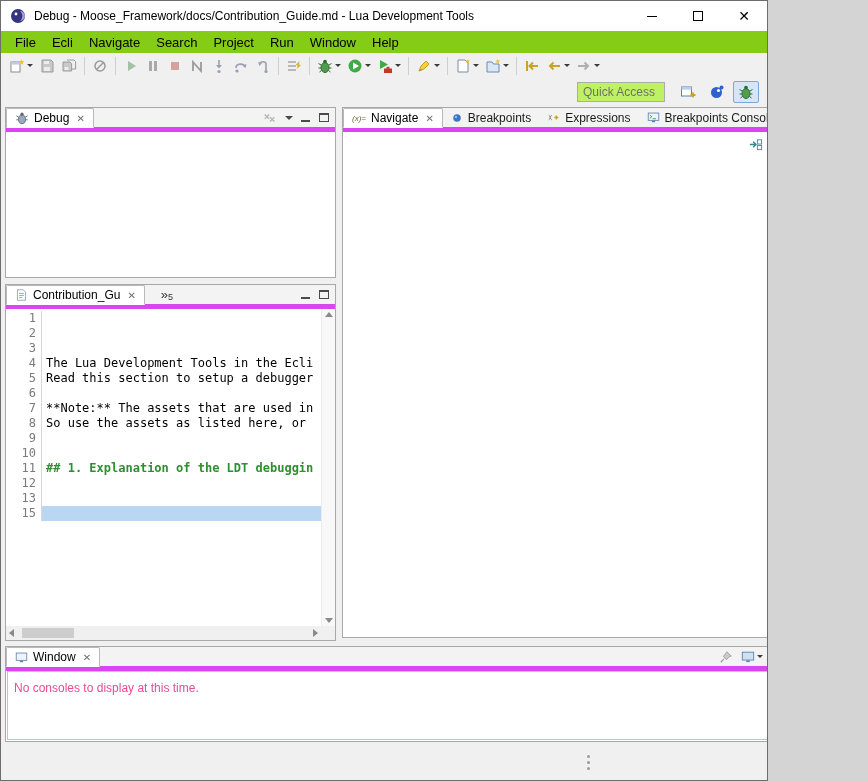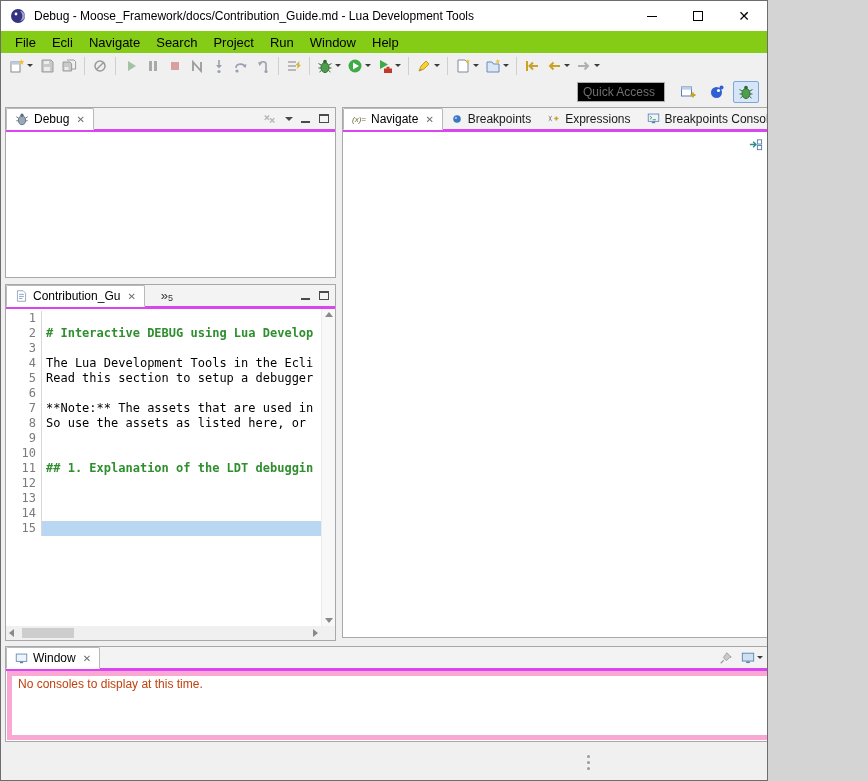--- a/index.html
+++ b/index.html
@@ -24,32 +24,32 @@
 
   
   .toolbar1 { height:25px; background:#f0f0f0; display:flex; align-items:center; padding:0 5px; }
   .toolbar2 { height:27px; background:#f0f0f0; display:flex; align-items:center;
               justify-content:flex-end; padding:0 8px; }
   .tb-btn { display:flex; align-items:center; height:22px; padding:0 2px; border:1px solid transparent; border-radius:2px; }
   .tb-sep { width:1px; height:18px; background:#cfcfcf; margin:0 4px; }
   .dd { width:0; height:0; border-left:3px solid transparent; border-right:3px solid transparent;
         border-top:3px solid #3b3b3b; margin-left:2px; }
   .svgi { width:16px; height:16px; display:block; }
-  .quick-access { width:88px; height:20px; border:1px solid #acacac; background:#000000;
+  .quick-access { width:88px; height:20px; border:1px solid #acacac; background:#bef264;
                   color:#6f6f6f; font-size:12px; display:flex; align-items:center; padding:0 5px;margin-left:32px; }
   .persp-bar { display:flex; align-items:center; gap:3px; margin-left:10px; }
   .persp-btn { width:26px; height:22px; display:flex; align-items:center; justify-content:center;
                border:1px solid transparent; border-radius:2px; cursor:pointer; }
   .persp-btn.active { background:#d6e6f8; border-color:#7da7d9; }
 
   
   .workspace { position:relative; height:641px; background:#f0f0f0; }
   .panel { position:absolute; background:#fff; border:1px solid #a8a8a8; }
   .phdr { height:24px; display:flex; align-items:stretch; background:#f3f3f3;
-          border-bottom:3px solid #d946ef; font-size:12px; }
+          border-bottom:5px solid #d946ef; font-size:12px; }
   .tab { display:flex; align-items:center; gap:5px; padding:0 8px; color:#1a1a1a; cursor:pointer; }
   .tab.sel { background:#fff; border:1px solid #b9b9b9; border-bottom:1px solid #fff;
              margin-bottom:-1px; border-radius:2px 2px 0 0; color:#000; }
   .tab-close { font-size:10px; color:#6e6e6e; margin-left:2px; cursor:pointer; }
   .phdr-actions { margin-left:auto; display:flex; align-items:center; gap:8px; padding-right:6px; }
   .ico-min { width:10px; height:10px; position:relative; cursor:pointer; }
   .ico-min::after { content:""; position:absolute; left:0; bottom:1px; width:9px; height:2px; background:#4a4a4a; }
   .ico-max { width:10px; height:9px; border:1px solid #4a4a4a; border-top-width:2px; cursor:pointer; }
   .vmenu { width:0; height:0; border:4px solid transparent; border-top:4px solid #4a4a4a; margin-top:4px; cursor:pointer; }
 
@@ -83,22 +83,22 @@
 
   
   .p-vars { left:341px; top:2px; width:494px; height:531px; }
   .vars-toolbar { height:24px; display:flex; align-items:center; justify-content:flex-end;
                   gap:9px; padding-right:7px; background:#fff; }
   .mini-ico-text { font-size:8px; color:#6b6b3a; font-style:italic; }
 
   
   .p-console { left:4px; top:541px; width:831px; height:96px; }
   .console-inner { position:absolute; top:24px; left:1px; right:1px; bottom:1px;
-                   border:5px solid #f9a8d4; background:#fff; padding:1px 6px;
-                   font-size:12px; color:#c2410c; }
+                   border:1px solid #f9a8d4; background:#fff; padding:9px 6px;
+                   font-size:12px; color:#ec4899; }
 
   
   .trim { position:absolute; left:839px; top:2px; width:26px; display:flex;
           flex-direction:column; align-items:center; gap:6px; padding-top:4px; }
   .trim-btn { width:22px; height:22px; display:flex; align-items:center; justify-content:center; cursor:pointer; }
 
   
   .statusbar { position:relative; height:36px; background:#f0f0f0; }
   .gripper { position:absolute; left:586px; top:9px; display:flex; flex-direction:column; gap:3px; cursor:row-resize; }
   .gripper i { width:3px; height:3px; background:#9a9a9a; border-radius:50%; display:block; }
@@ -364,21 +364,20 @@
         </div>
       </div>
 
       <div class="ed-rows">
         <div class="ed-row">
             <span class="ln">1</span>
             <span class="lt" data-style="normal"></span>
           </div>
         <div class="ed-row">
             <span class="ln">2</span>
-            <span class="lt" data-style="heading"># Interactive DEBUG using Lua Develop</span>
           </div>
         <div class="ed-row">
             <span class="ln">3</span>
             <span class="lt" data-style="normal"></span>
           </div>
         <div class="ed-row">
             <span class="ln">4</span>
             <span class="lt" data-style="normal">The Lua Development Tools in the Ecli</span>
           </div>
         <div class="ed-row">
@@ -408,24 +407,20 @@
         <div class="ed-row">
             <span class="ln">11</span>
             <span class="lt" data-style="heading">## 1. Explanation of the LDT debuggin</span>
           </div>
         <div class="ed-row">
             <span class="ln">12</span>
             <span class="lt" data-style="normal"></span>
           </div>
         <div class="ed-row">
             <span class="ln">13</span>
-          </div>
-        <div class="ed-row">
-            <span class="ln">14</span>
-            <span class="lt" data-style="normal"></span>
           </div>
         <div class="ed-row">
             <span class="ln">15</span>
             <span class="lt" data-style="current"></span>
           </div>
       </div>
 
       <div class="ed-vscroll">
         <span class="tri-up"></span>
         <span class="tri-down"></span>

